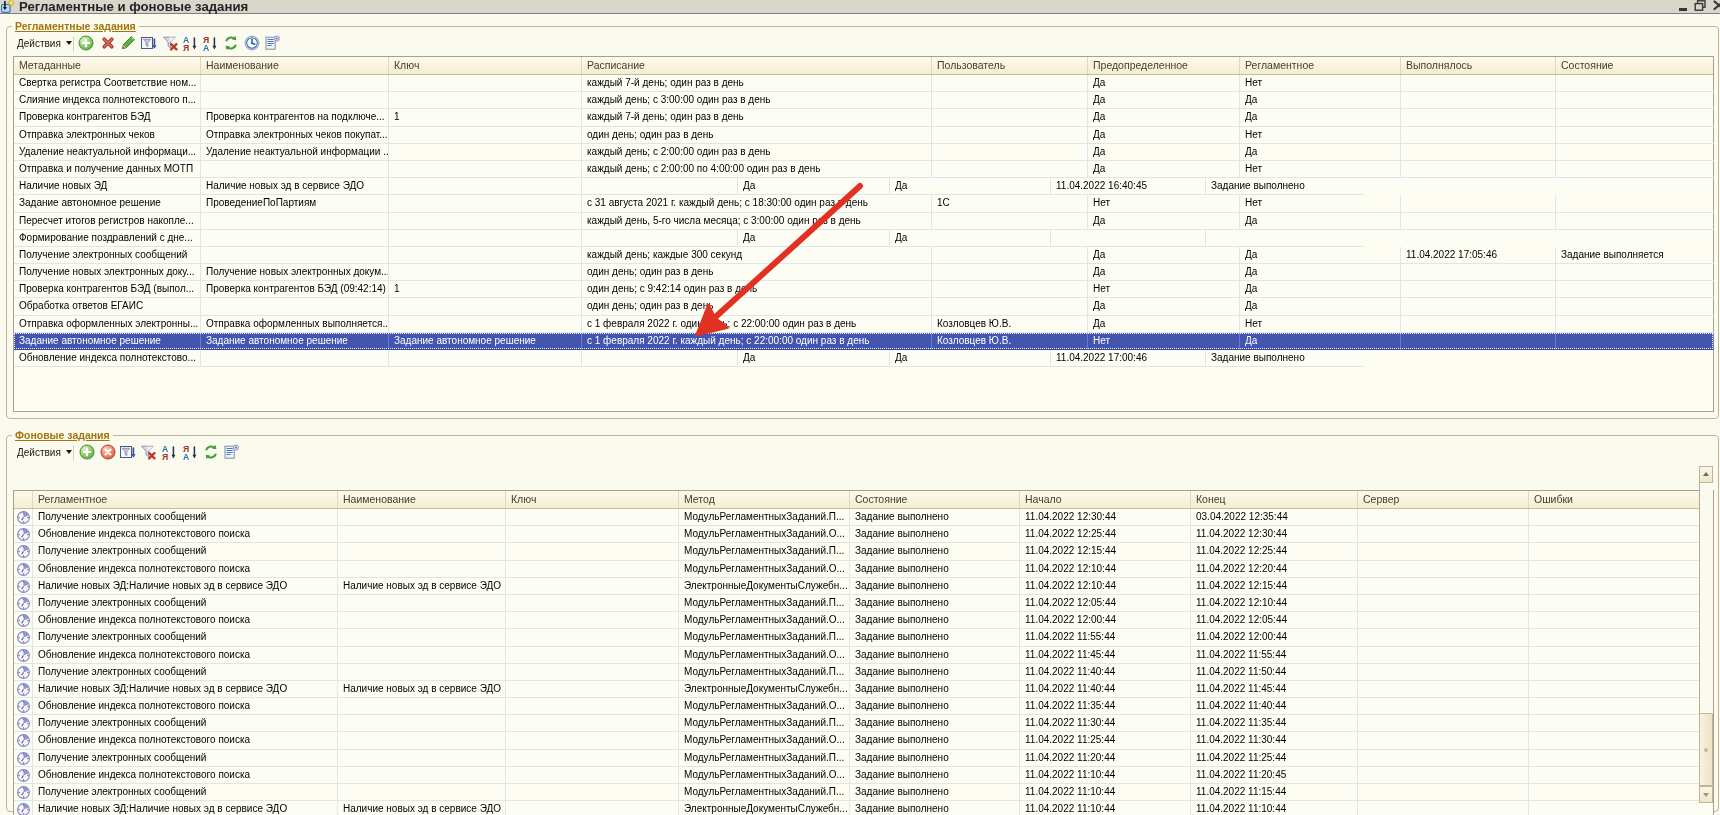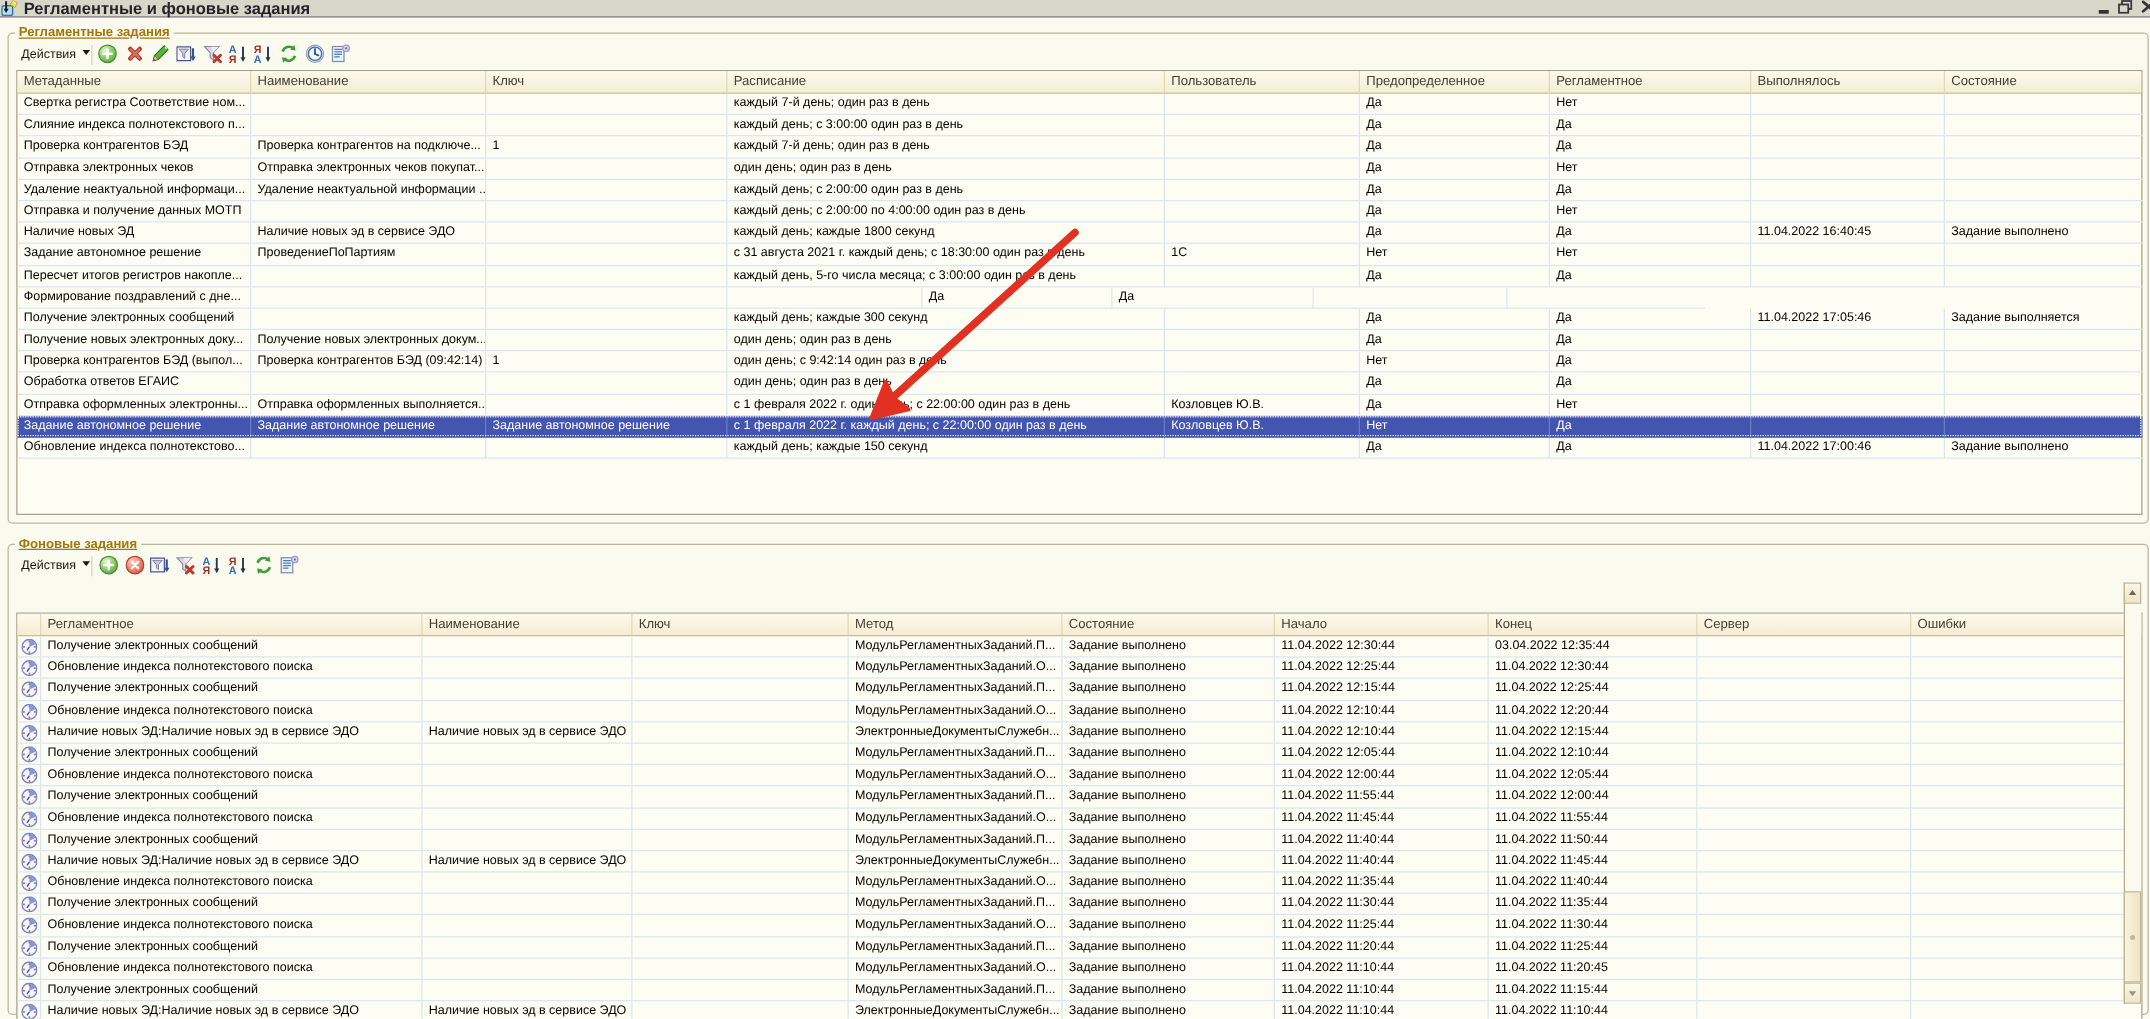--- a/index.html
+++ b/index.html
@@ -201,21 +201,20 @@
 <div class="c" style="width:156px"></div>
 <div class="c" style="width:152px">Да</div>
 <div class="c" style="width:161px">Нет</div>
 <div class="c" style="width:155px"></div>
 <div class="c" style="width:158px"></div>
 </div>
 <div class="row">
 <div class="c" style="width:187px">Наличие новых ЭД</div>
 <div class="c" style="width:188px">Наличие новых эд в сервисе ЭДО</div>
 <div class="c" style="width:193px"></div>
-<div class="c" style="width:350px">каждый день; каждые 1800 секунд</div>
 <div class="c" style="width:156px"></div>
 <div class="c" style="width:152px">Да</div>
 <div class="c" style="width:161px">Да</div>
 <div class="c" style="width:155px">11.04.2022 16:40:45</div>
 <div class="c" style="width:158px">Задание выполнено</div>
 </div>
 <div class="row">
 <div class="c" style="width:187px">Задание автономное решение</div>
 <div class="c" style="width:188px">ПроведениеПоПартиям</div>
 <div class="c" style="width:193px"></div>
@@ -311,21 +310,20 @@
 <div class="c" style="width:152px">Нет</div>
 <div class="c" style="width:161px">Да</div>
 <div class="c" style="width:155px"></div>
 <div class="c" style="width:158px"></div>
 <div class="selmark"></div>
 </div>
 <div class="row">
 <div class="c" style="width:187px">Обновление индекса полнотекстово...</div>
 <div class="c" style="width:188px"></div>
 <div class="c" style="width:193px"></div>
-<div class="c" style="width:350px">каждый день; каждые 150 секунд</div>
 <div class="c" style="width:156px"></div>
 <div class="c" style="width:152px">Да</div>
 <div class="c" style="width:161px">Да</div>
 <div class="c" style="width:155px">11.04.2022 17:00:46</div>
 <div class="c" style="width:158px">Задание выполнено</div>
 </div>
 </div>
 <div class="grp" style="left:6px;top:435px;width:1713px;height:377px"></div>
 <div class="grplabel" style="left:12px;top:429px">Фоновые задания</div>
 <div class="actions" style="left:17px;top:445px">Действия<span class="tri"></span></div>

